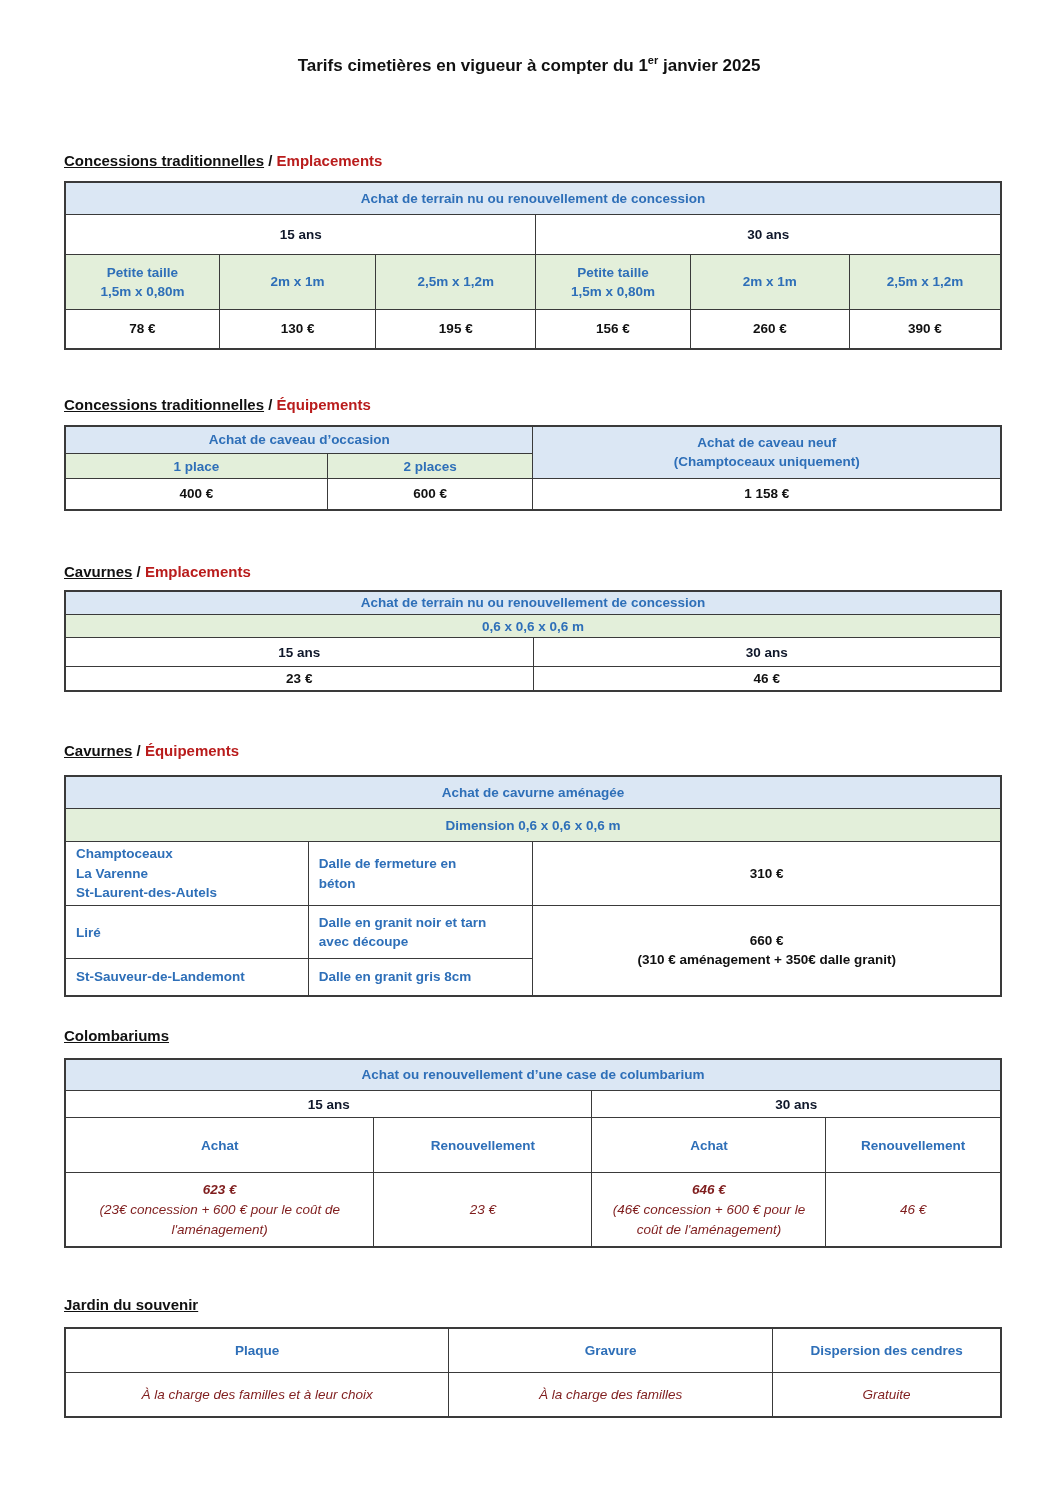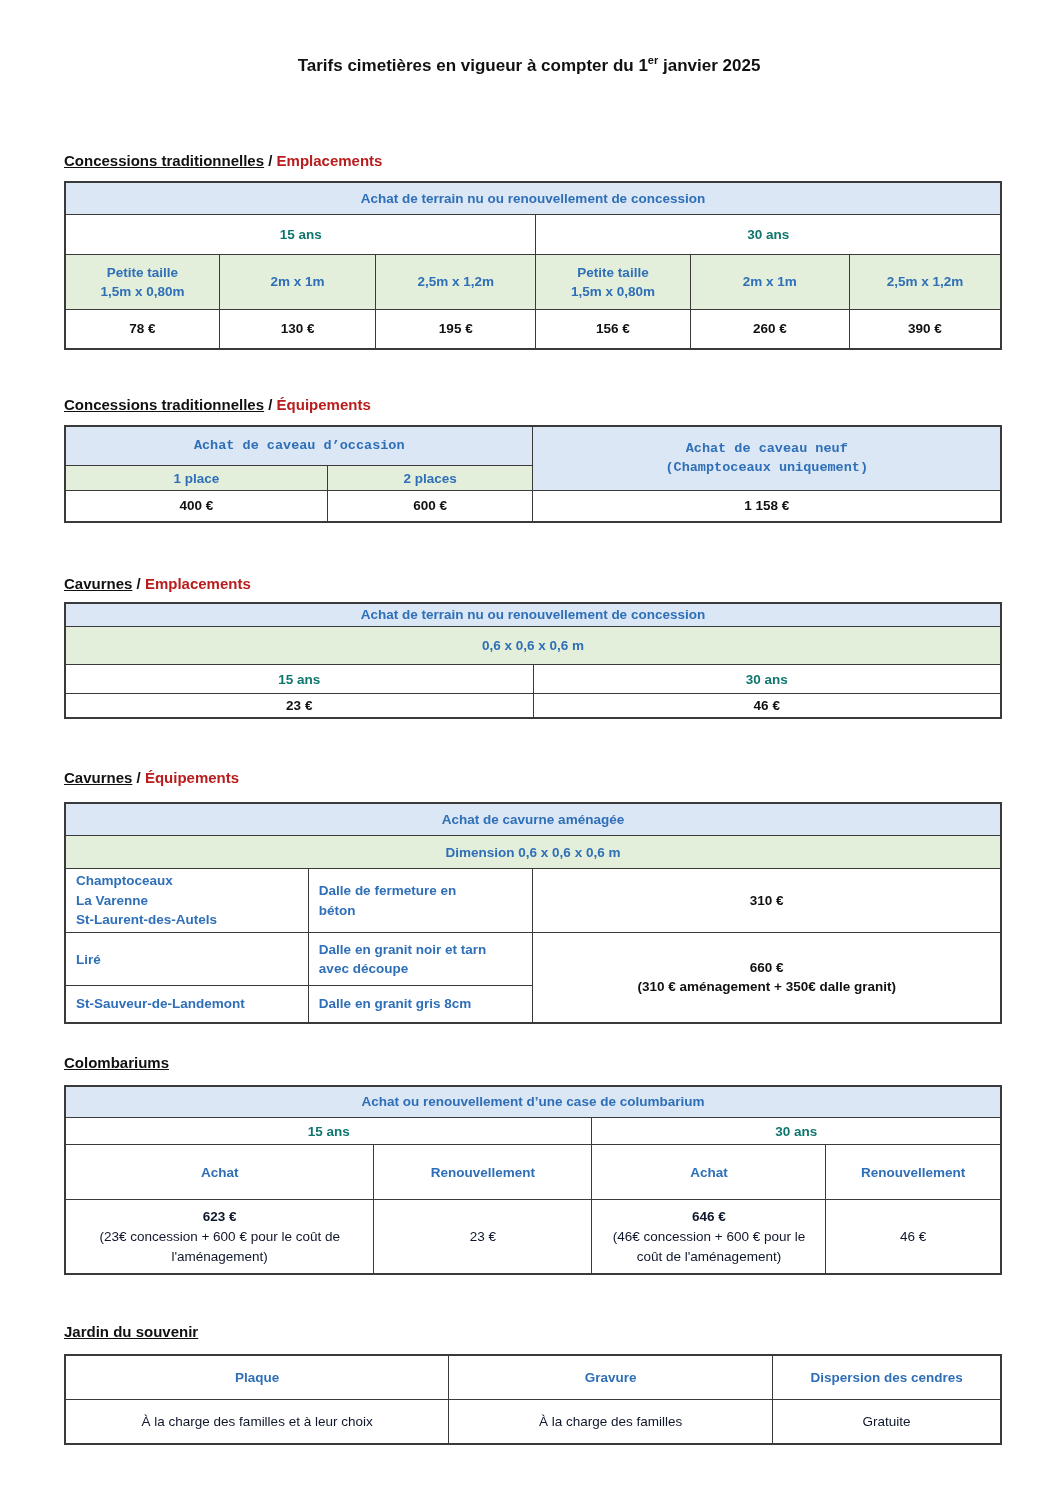--- a/index.html
+++ b/index.html
@@ -40,46 +40,46 @@
   }
   th, td {
     border: 1.4px solid #3a3a3a;
     text-align: center;
     vertical-align: middle;
     font-size: 13.5px;
     padding: 2px 6px;
   }
   .hdr-blue  { background: #dbe7f4; color: #2e6fb8; font-weight: bold; }
   .hdr-green { background: #e3efda; color: #2e6fb8; font-weight: bold; }
-  .period    { color: #0f766e; font-weight: bold; background: #ffffff; margin-top: 16px; }
+  .period    { color: #0f172a; font-weight: bold; background: #ffffff; margin-top: 16px; }
   .blue-txt  { color: #2e6fb8; font-weight: bold; background: #ffffff; }
   .price     { color: #111; font-weight: bold; background: #ffffff; }
-  .plain     { color: #0f172a; font-weight: normal; background: #ffffff; }
+  .plain     { color: #7f1d1d; font-weight: normal; background: #ffffff; font-style: italic; }
   .ml        { white-space: pre-line; line-height: 1.45; }
   .left      { text-align: left; padding-left: 10px; }
   .note      { font-weight: normal; font-size: 13.5px; line-height: 1.45; }
   .amount    { font-weight: bold; font-size: 13.5px; line-height: 1.5; }
 
   
   #t1 { margin-top: 12px; }
   #t1 .r1 td, #t1 .r1 th { height: 33px; }
   #t1 .r2 td { height: 40px; }
   #t1 .r3 td { height: 55px; }
   #t1 .r4 td { height: 39px; }
 
   .h2m { margin-top: 46px; }
   #t2 { margin-top: 12px; }
-  #t2 .r1 th { height: 40px; font-family: Liberation Mono, monospace; }
+  #t2 .r1 th { height: 28px; }
   #t2 .r2 td { height: 25px; }
   #t2 .r3 td { height: 31px; }
 
   .h3m { margin-top: 52px; }
   #t3 { margin-top: 10px; }
   #t3 .r1 th { height: 24px; }
-  #t3 .r2 td { height: 38px; }
+  #t3 .r2 td { height: 23px; }
   #t3 .r3 td { height: 29px; }
   #t3 .r4 td { height: 24px; }
 
   .h4m { margin-top: 50px; }
   #t4 { margin-top: 16px; }
   #t4 .r1 th { height: 33px; }
   #t4 .r2 td { height: 33px; }
   #t4 .r3 td { height: 64px; }
   #t4 .r4 td { height: 53px; }
   #t4 .r5 td { height: 37px; }

